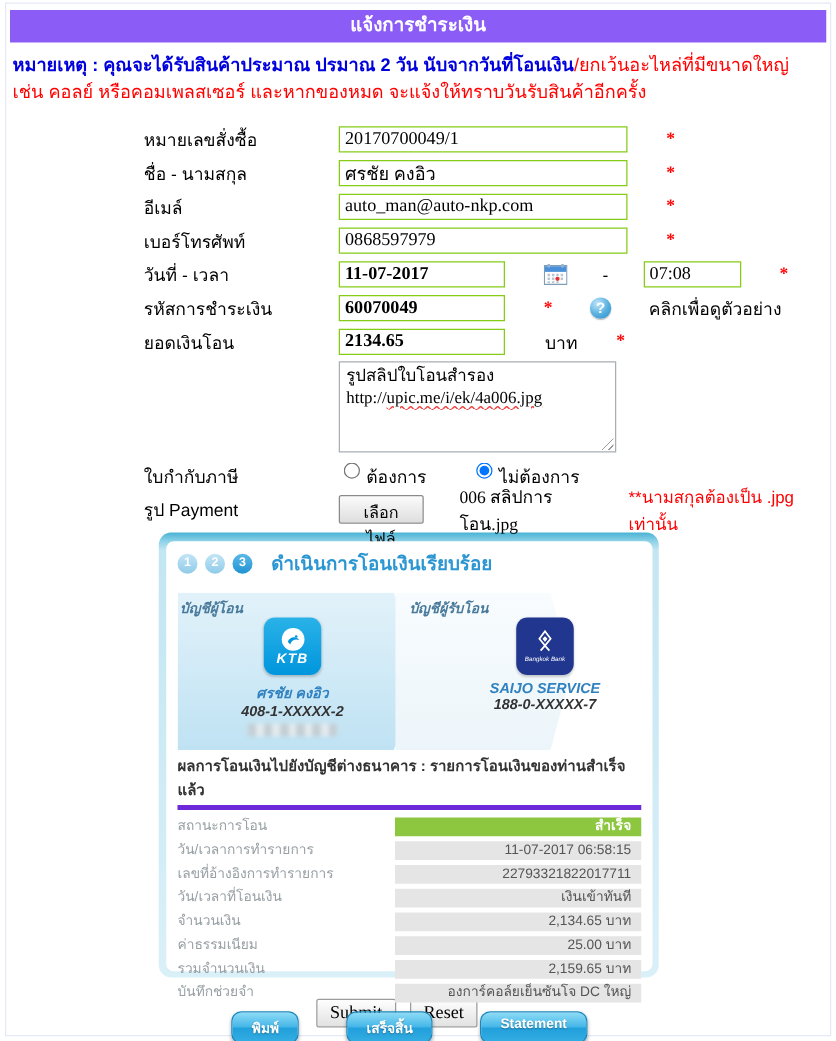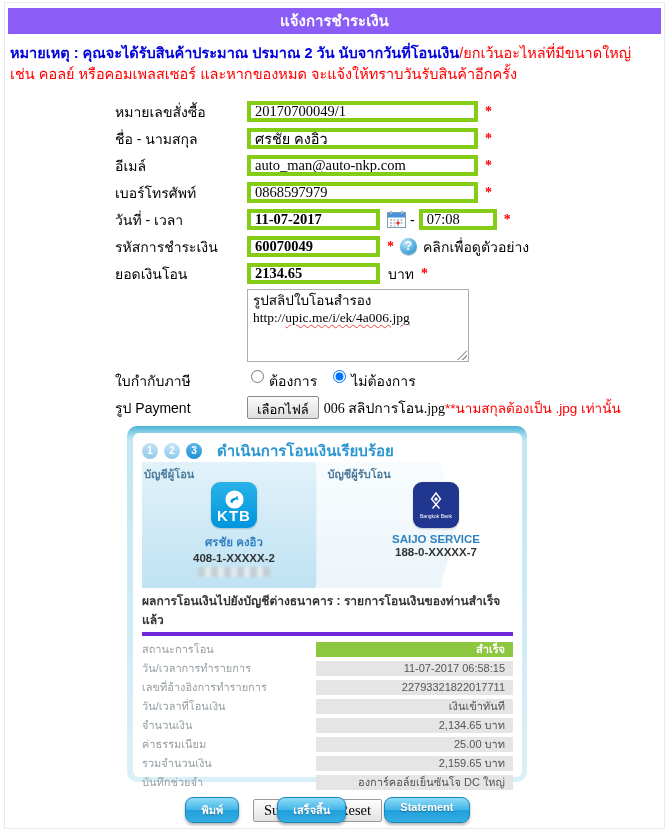--- a/index.html
+++ b/index.html
@@ -17,25 +17,25 @@
     margin:0 3px; height:26px; line-height:26px;
     background:#8b5cf6; color:#fff; font-weight:bold; font-size:15px;
     text-align:center;
   }
   
   .note { margin:9px 5px 0 5px; font-size:14.5px; line-height:21px; }
   .note-blue { color:#0000dd; font-weight:bold; }
   .note-red  { color:#ff0000; }
   
   .form { margin:13px 0 0 110px; }
-  .frow { display:flex; align-items:center; height:27px; }
+  .frow { display:flex; align-items:center; height:27px;gap:24px; }
   .frow-ta { height:80px; align-items:flex-start; }
   .flabel { flex:0 0 132px; width:132px; font-size:14px; }
   .tinput {
-    height:21px; border:4px solid #84cc16; background:#fff;
+    height:21px; border:1px solid #84cc16; background:#fff;
     font-family:"Liberation Serif", serif; font-size:14.5px; padding:1px 4px;
   }
   .w-wide { width:231px; }
   .w-med  { width:133px;font-weight:bold; }
   .w-time { width:78px; }
   .req { color:#ff0000; font-weight:bold; font-family:"Liberation Serif", serif; margin-left:7px; }
   .dash { margin:0 4px; }
   .cal-icon { margin-left:7px; display:inline-flex; cursor:pointer; }
   .help-icon {
     width:17px; height:17px; border-radius:50%; margin:0 6px;
@@ -80,21 +80,21 @@
   }
   .slip-card { background:#fff; border-radius:6px; height:100%; padding:7px 9px; position:relative; }
   .steps { display:flex; align-items:center; height:22px; }
   .step {
     width:16px; height:16px; border-radius:50%; margin-right:6px;
     color:#fff; font-size:10px; font-weight:bold; text-align:center; line-height:16px;
   }
   .step-faded  { background:linear-gradient(#c3e5f6,#8fcbe9); }
   .step-active { background:linear-gradient(#5cb8e8,#1f93d2); }
   .slip-title { color:#2b96d1; font-weight:bold; font-size:15px; margin-left:9px; }
-  .banks { position:relative; height:126px; margin-top:0; }
+  .banks { position:relative; height:126px; margin-top:12px;font-style:italic; }
   .chev-left {
     position:absolute; left:0; top:0; width:53%; height:100%;
     background:linear-gradient(180deg,#e2f2fa,#bfe2f3);
     clip-path:polygon(0 0,88% 0,100% 50%,88% 100%,0 100%);
   }
   .chev-right {
     position:absolute; left:47%; top:0; width:38%; height:100%;
     background:linear-gradient(180deg,#f8fcfe,#ecf5fa);
     clip-path:polygon(0 0,88% 0,100% 50%,88% 100%,0 100%);
   }
@@ -102,21 +102,21 @@
   .acct-label-sender { left:2px; }
   .acct-label-receiver { left:50%; }
   .bank-block { position:absolute; top:20px; width:120px; text-align:center; }
   .sender-block { left:32px; }
   .receiver-block { left:234px; }
   .bank-logo {
     width:46px; height:46px; border-radius:9px; margin:0 auto;
     display:flex; flex-direction:column; align-items:center; justify-content:center;
   }
   .ktb  { background:linear-gradient(#2ab2e8,#0095dd); box-shadow:0 1px 2px rgba(0,0,0,.2); }
-  .ktb-text { color:#fff; font-weight:bold; font-size:15px; letter-spacing:1px; line-height:11px; }
+  .ktb-text { color:#fff; font-weight:bold; font-size:11px; letter-spacing:1px; line-height:11px; }
   .bbl  { background:#20368f; box-shadow:0 1px 2px rgba(0,0,0,.2); }
   .bbl-text { color:#fff; font-size:5px; line-height:6px; white-space:nowrap; }
   .bank-name { color:#2f81c0; font-weight:bold; font-size:11.5px; margin-top:5px; }
   .bank-acct { color:#333; font-weight:bold; font-size:11.5px; margin-top:1px; }
   .redacted {
     margin:3px auto 0; width:72px; height:10px; border-radius:2px;
     background:repeating-linear-gradient(90deg,#c3ced4 0 7px,#e3ebef 7px 13px);
     filter:blur(1.5px);
   }
   .result-header {

